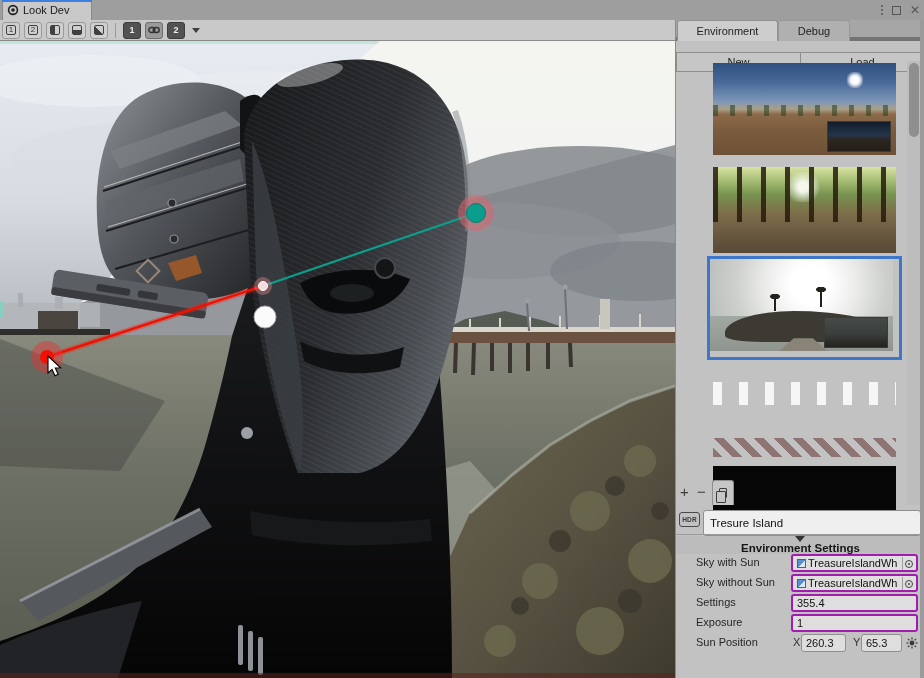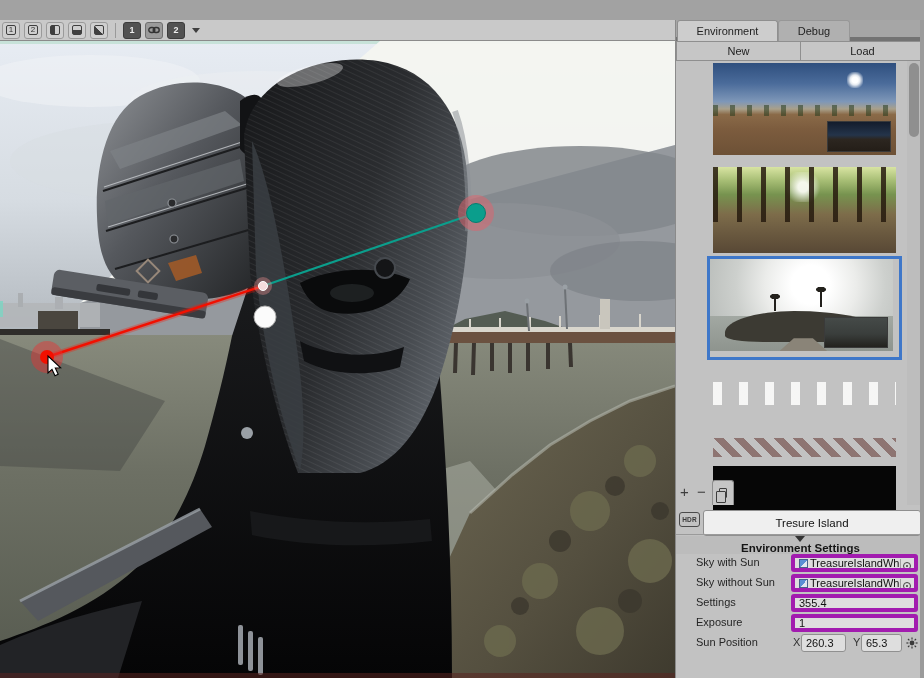--- a/index.html
+++ b/index.html
@@ -37,21 +37,21 @@
   
   .viewport { position:absolute; left:0; top:41px; width:675px; height:637px; background:#b9c0c8; }
   .viewport svg { display:block; }
 
   
   .panel { position:absolute; left:675px; top:20px; width:249px; height:658px; background:#c2c2c2; border-left:1px solid #8a8a8a; }
   .panel-tabs { position:absolute; left:0; top:0; width:249px; height:21px; background:#a6a6a6; border-bottom:4px solid #737373; }
   .ptab { position:absolute; top:0; height:21px; display:flex; align-items:center; justify-content:center; font-size:11px; color:#222; }
   .ptab.active { background:#cdcdcd; border:1px solid #8f8f8f; border-bottom:none; border-radius:3px 3px 0 0; }
   .ptab.inactive { background:#b0b0b0; border:1px solid #979797; border-bottom:none; border-radius:3px 3px 0 0; }
-  .actions-row { position:absolute; left:0; top:21px; width:249px; height:20px; display:flex; }
+  .actions-row { position:absolute; left:0; top:32px; width:249px; height:20px; display:flex; }
   .abtn { flex:1; border:1px solid #8f8f8f; border-left:none; background:#c6c6c6; display:flex; align-items:center; justify-content:center; font-size:11px; color:#222; }
   .abtn:first-child { border-left:1px solid #8f8f8f; }
 
   .thumb { position:absolute; left:37px; width:183px; overflow:hidden; }
   .thumb .inset { position:absolute; right:5px; bottom:3px; width:64px; height:31px; border:1px solid #3a3a3a; }
   .sel-frame { position:absolute; left:31px; top:236px; width:195px; height:104px; border:3px solid #3e77c9; background:#c2c2c2; }
   .sel-frame .thumb { left:5px; top:5px; }
 
   
   .t-desert { background:linear-gradient(#2f4f7e 0%,#4a6b9a 22%,#7e97b8 42%,#a9a08a 50%,#8a6a48 56%,#7c5c3e 72%,#6d5136 100%); }
@@ -87,49 +87,67 @@
   .scroll-thumb { position:absolute; left:2px; top:2px; width:10px; height:74px; background:#8f8f8f; border-radius:5px; }
 
   .lib-toolbar { position:absolute; left:0; top:460px; width:249px; height:25px; }
   .lib-btn { position:absolute; top:3px; font-size:15px; color:#3d3d3d; }
   .copy-tab { position:absolute; left:36px; top:0; width:22px; height:25px; background:#c6c6c6; border:1px solid #8f8f8f; border-bottom:none; border-radius:3px 3px 0 0; display:flex; align-items:center; justify-content:center; }
   .copy-glyph { position:relative; width:8px; height:10px; border:1.3px solid #3d3d3d; background:#c6c6c6; border-radius:1px; }
   .copy-glyph::before { content:""; position:absolute; left:-4px; top:2px; width:8px; height:10px; border:1.3px solid #3d3d3d; background:#c6c6c6; border-radius:1px; }
 
   .hdr-row { position:absolute; left:0; top:488px; width:249px; height:24px; }
   .hdr-badge { position:absolute; left:3px; top:4px; width:21px; height:15px; border:1.3px solid #4a4a4a; border-radius:3px; font-size:6.5px; font-weight:bold; color:#3a3a3a; display:flex; align-items:center; justify-content:center; letter-spacing:.2px; }
-  .hdr-field { position:absolute; left:27px; top:2px; width:218px; height:19px; background:#efefef; border:1px solid #8f8f8f; border-radius:3px; padding:12px 6px; font-size:11.5px; color:#111; display:flex; align-items:center;justify-content:center; }
+  .hdr-field { position:absolute; left:27px; top:2px; width:218px; height:19px; background:#efefef; border:1px solid #8f8f8f; border-radius:3px; padding:12px 6px; font-size:11.5px; color:#111; display:flex; align-items:center; }
 
   .settings-divider { position:absolute; left:0; top:514px; width:249px; height:1px; background:#9a9a9a; }
   .settings-header { position:absolute; left:0; top:516px; width:249px; height:18px; display:flex; align-items:center; background:#bcbcbc;flex-direction:column; }
   .fold-arrow { width:0; height:0; border-left:5px solid transparent; border-right:5px solid transparent; border-top:6px solid #333; margin:0 5px 0 4px; }
   .settings-header span { font-weight:bold; font-size:11.5px; color:#151515; }
 
   .s-row { position:absolute; left:0; width:249px; height:18px; }
   .s-label { position:absolute; left:20px; top:2px; color:#262626; font-size:11px; }
-  .s-field { position:absolute; left:115px; top:0; width:127px; height:18px; background:#dedede; border:4px solid #a21caf; border-radius:3px; padding:0 4px; display:flex; align-items:center; font-size:11px; color:#111; }
+  .s-field { position:absolute; left:115px; top:0; width:127px; height:18px; background:#dedede; border:2px solid #a21caf; border-radius:3px; padding:0 4px; display:flex; align-items:center; font-size:11px; color:#111; }
   .obj-field { overflow:hidden; padding-right:14px; }
   .obj-icon { flex:0 0 9px; width:9px; height:9px; margin-right:2px;
      background:linear-gradient(135deg,#5a8fd4 0 50%,#dfe6ef 50%); border:1px solid #46628a; }
   .obj-text { white-space:nowrap; overflow:hidden; }
   .obj-picker { position:absolute; right:1px; top:1px; width:13px; height:13px; border-left:1px solid #a0a0a0; display:flex; align-items:center; justify-content:center; }
   .obj-picker i { width:8px; height:8px; border:1.3px solid #444; border-radius:50%; position:relative; }
   .obj-picker i::after { content:""; position:absolute; left:2px; top:2px; width:2px; height:2px; background:#444; border-radius:50%; }
   .axis { position:absolute; top:2px; font-size:11px; color:#333; }
   .mini-field { position:absolute; top:0; height:17px; background:#dedede; border:1px solid #909090; border-radius:3px; padding:8px 4px; display:flex; align-items:center; font-size:11px; color:#111; }
   .sun-btn { position:absolute; left:229px; top:1px; width:14px; height:15px; display:flex; align-items:center; justify-content:center; }
   .swatch { position:absolute; left:115px; top:1px; width:111px; height:15px; background:#4a4a4a; border:1px solid #8a8a8a; }
   .dropper { position:absolute; left:230px; top:1px; width:12px; height:15px; display:flex; align-items:center; justify-content:center; }
   .panel-edge { position:absolute; right:0; top:0; width:4px; height:658px; background:#9b9b9b; }
 </style>
 </head>
 <body>
 
 <div class="window">
 
+  <div class="titlebar">
+    <div class="doc-tab">
+      <svg width="12" height="12" viewBox="0 0 12 12">
+        <circle cx="6" cy="6" r="4.4" fill="none" stroke="#222" stroke-width="1.6"></circle>
+        <circle cx="6" cy="6" r="1.8" fill="#222"></circle>
+      </svg>
+      <span>Look Dev</span>
+    </div>
+    <div class="win-controls">
+      <span class="dots">
+          <i></i>
+          <i></i>
+          <i></i>
+        </span>
+      <span class="maxbox"></span>
+      <span class="closex">✕</span>
+    </div>
+  </div>
 
   <div class="toolbar">
     <div class="tbtn">
         <span class="glyph num">1</span>
       </div>
     <div class="tbtn">
         <span class="glyph num">2</span>
       </div>
     <div class="tbtn">
         <span class="glyph half-left"></span>

